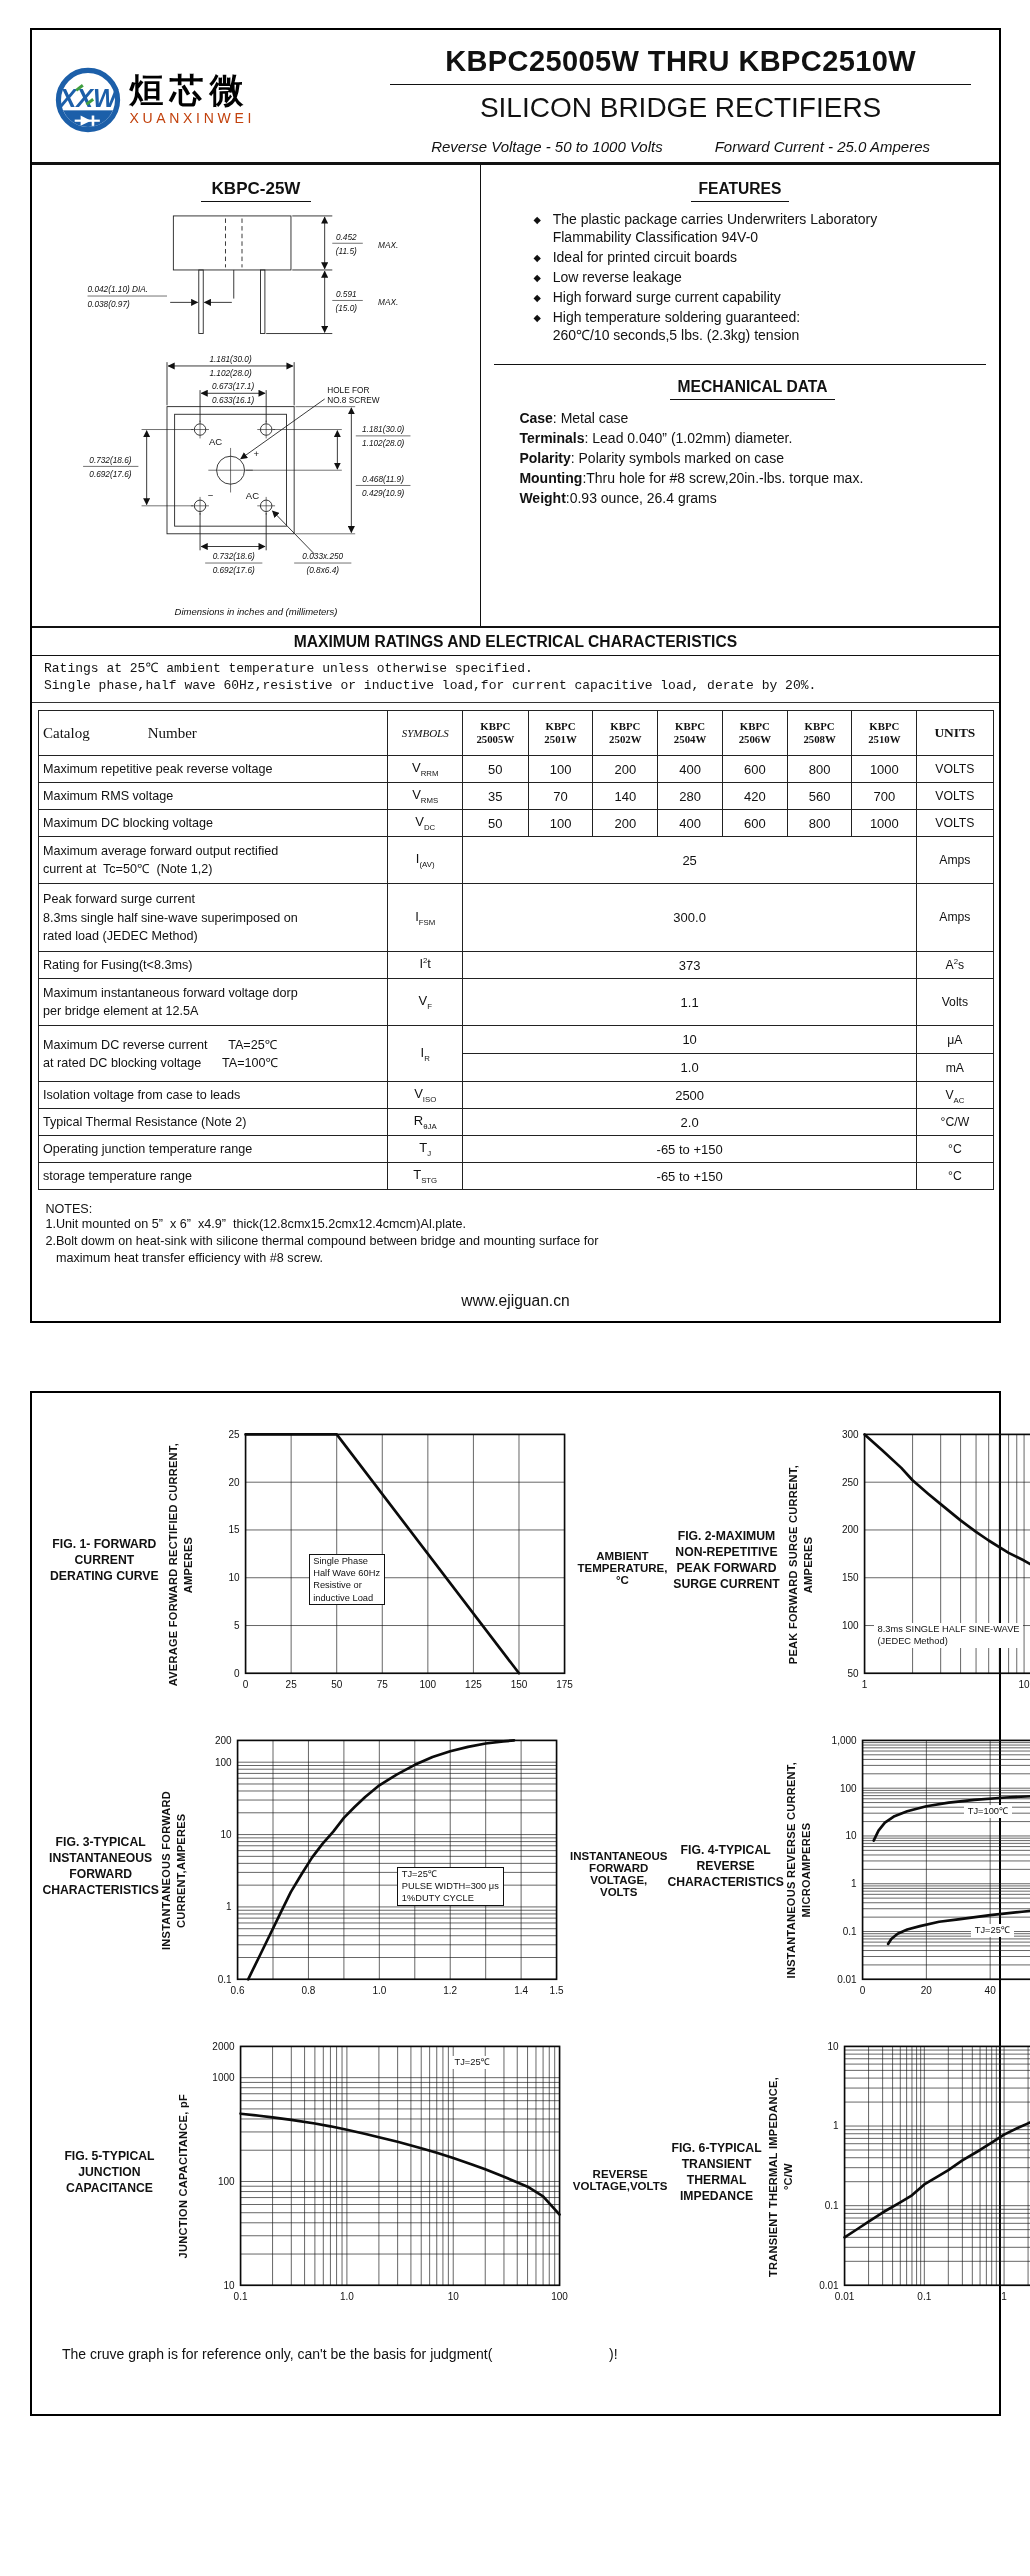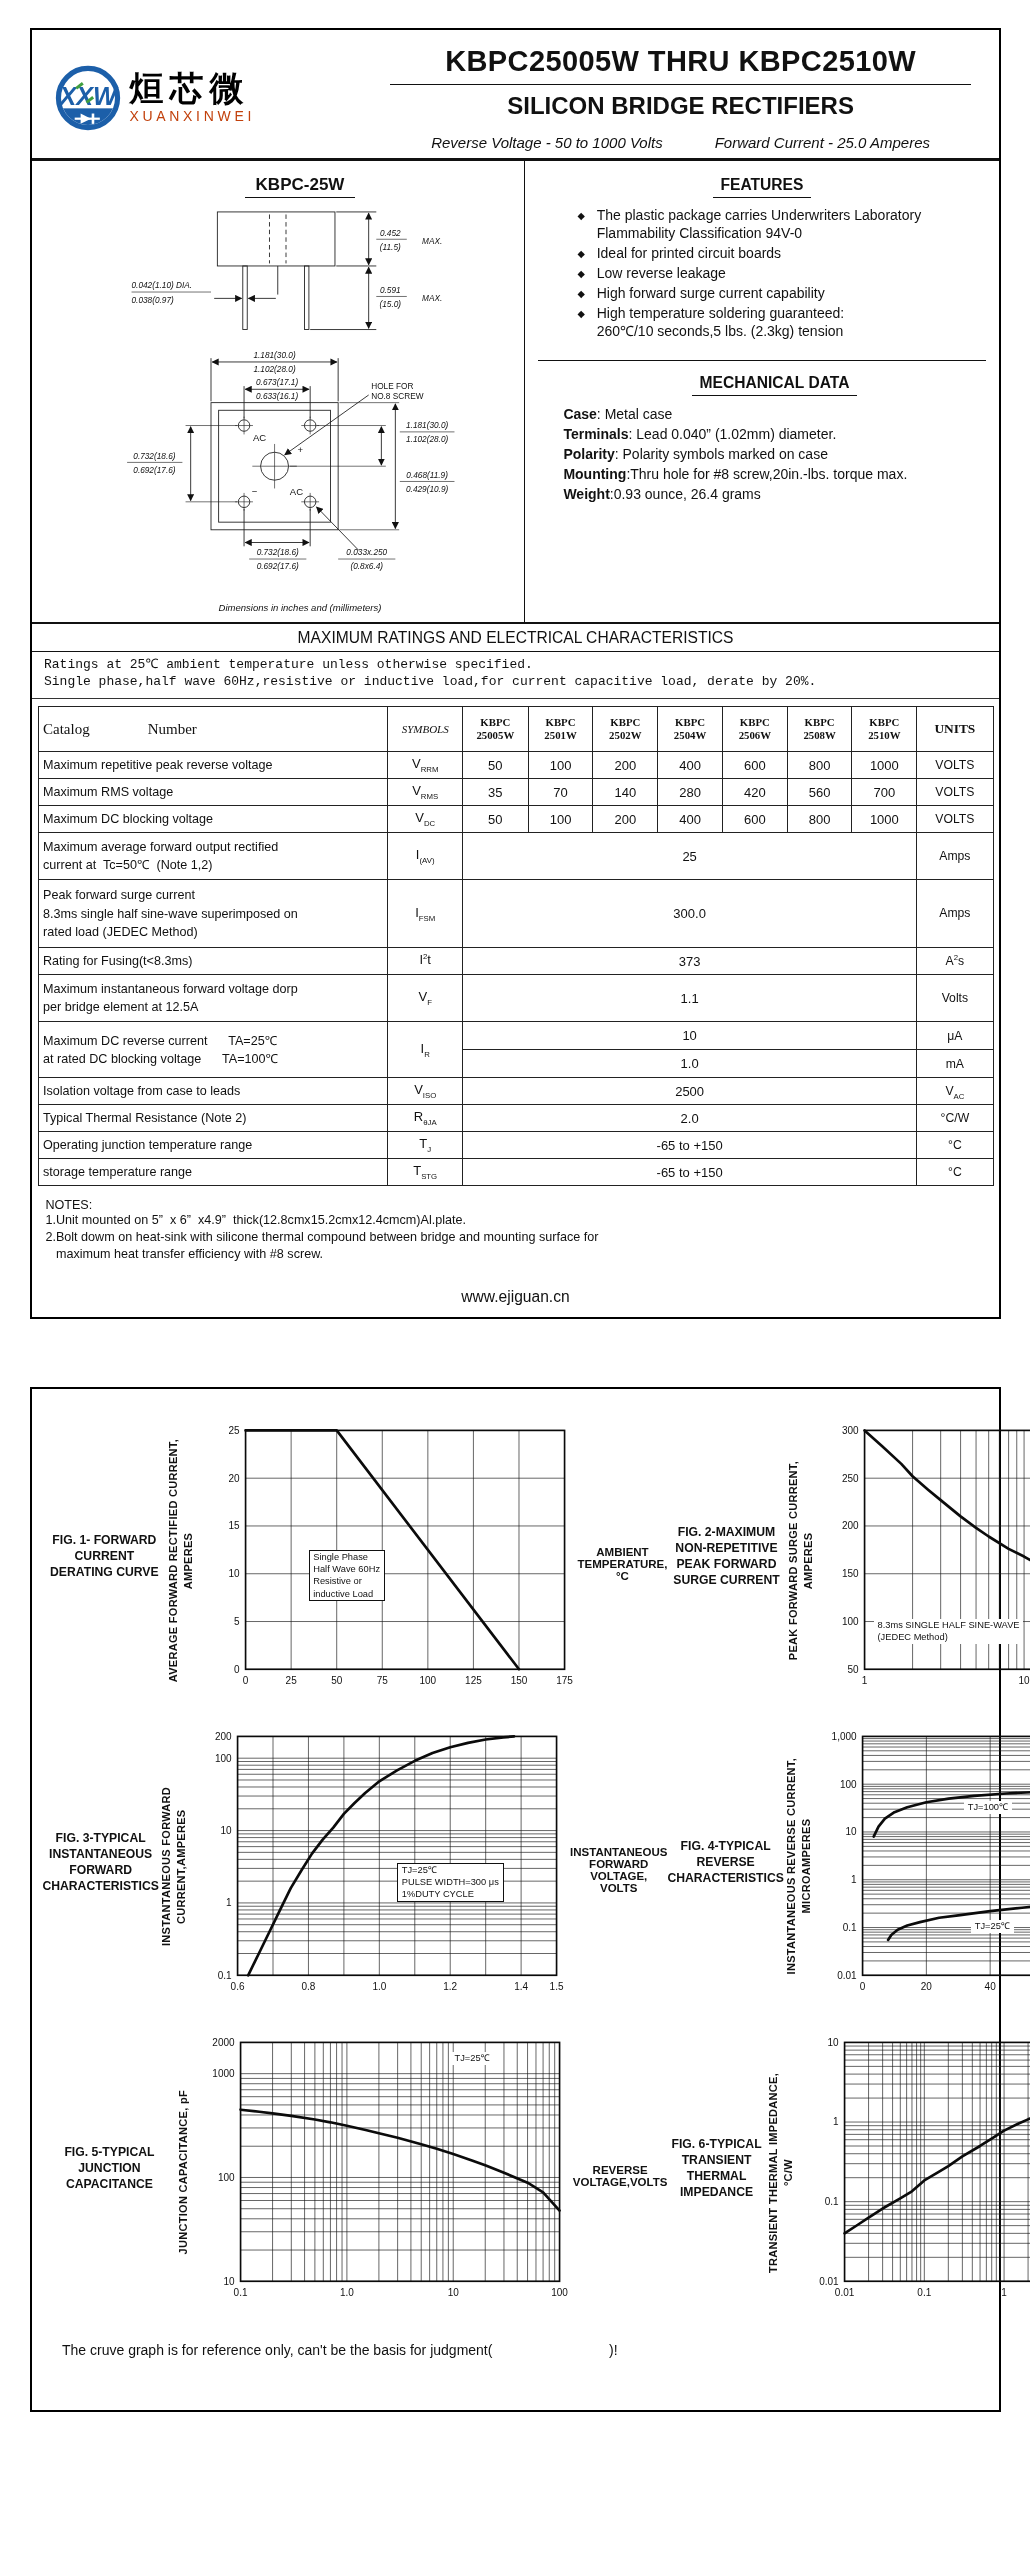--- a/index.html
+++ b/index.html
@@ -9,43 +9,43 @@
   #page2{margin-top:68px;}
 
   
   .hdr{display:flex;align-items:center;padding:15px 10.4px 7.4px 22px;}
   .logo{display:flex;align-items:center;gap:7.4px;width:326px;flex:0 0 auto;}
   .logo-cn{font-size:34px;font-weight:bold;letter-spacing:6px;color:#000;line-height:1;}
   .logo-en{font-size:14px;letter-spacing:3.7px;color:#c2410c;margin-top:3px;}
   .hdr-right{flex:1;text-align:center;padding-right:7.4px;}
   .part-range{font-size:29px;font-weight:bold;letter-spacing:0.4px;}
   .hdr-rule{border-top:1.5px solid #111;margin:6px 10.4px 7.4px;}
-  .subtitle{font-size:24px;font-weight:bold;}
+  .subtitle{font-size:28px;font-weight:normal;}
   .tagline{display:flex;justify-content:center;gap:52px;font-style:italic;font-size:15px;margin-top:13.4px;}
   .hdr-sep{border-top:3px solid #111;}
 
   
-  .cols{display:flex;margin-left:44px;}
+  .cols{display:flex;}
   .col-left{width:448px;flex:0 0 auto;border-right:1.5px solid #111;padding:7.4px 0 0;}
   .col-right{flex:1;padding:7.4px 13.4px 0;}
   .pkg-title{text-align:center;font-size:17px;font-weight:bold;margin:6px 0 1.5px;}
   .pkg-title span{display:inline-block;border-bottom:1.5px solid #111;padding:0 10.4px 2.2px;}
   .pkg-wrap{position:relative;width:356px;margin:0 auto;}
   .sec-title{text-align:center;font-size:15.6px;font-weight:bold;margin:7.4px 0 9px;}
   .sec-title span{display:inline-block;border-bottom:1.5px solid #111;padding:0 7.4px 3px;}
   .feat-list{padding:0 0 4.5px 39px;}
   .feat-item{display:flex;font-size:14px;line-height:1.28;margin:2.2px 0;}
   .feat-item .blt{flex:0 0 19.3px;font-size:9.6px;padding-top:3px;}
   .feat-item .txt{white-space:pre-line;}
   .mech{border-top:1.5px solid #111;margin-top:12px;padding:6px 0 0 25px;}
   .mech-item{font-size:14px;line-height:1.42;}
   .mech-item b{font-weight:bold;}
 
   
-  .rat-bar{border-top:2.2px solid #111;border-bottom:1.5px solid #111;text-align:center;font-size:15.6px;font-weight:normal;padding:4.5px 0;}
+  .rat-bar{border-top:2.2px solid #111;border-bottom:1.5px solid #111;text-align:center;font-size:15.6px;font-weight:bold;padding:4.5px 0;}
   .rat-notes{font-size:13px;padding:5.2px 12px 6.7px;border-bottom:1.5px solid #333;line-height:1.3;font-family:Liberation Mono, monospace;}
 
   table.specs{border-collapse:collapse;margin:7.4px auto 4.5px;width:956px;}
   table.specs td,table.specs th{border:1.1px solid #222;padding:1.5px 4.5px;}
   th.h-cat{width:375px;text-align:left;font-size:15px;font-weight:normal;padding-left:7.4px;}
   th.h-cat span.num{margin-left:58px;}
   th.h-sym{width:68px;font-style:italic;font-weight:normal;font-size:11px;text-align:center;}
   th.h-part{width:59px;font-size:10.8px;font-weight:bold;text-align:center;white-space:pre-line;line-height:1.25;}
   th.h-unit{width:71px;font-size:13.4px;font-weight:bold;text-align:center;}
   td.lab{text-align:left;font-size:12.6px;white-space:pre-wrap;line-height:1.45;padding-left:7.4px;}

